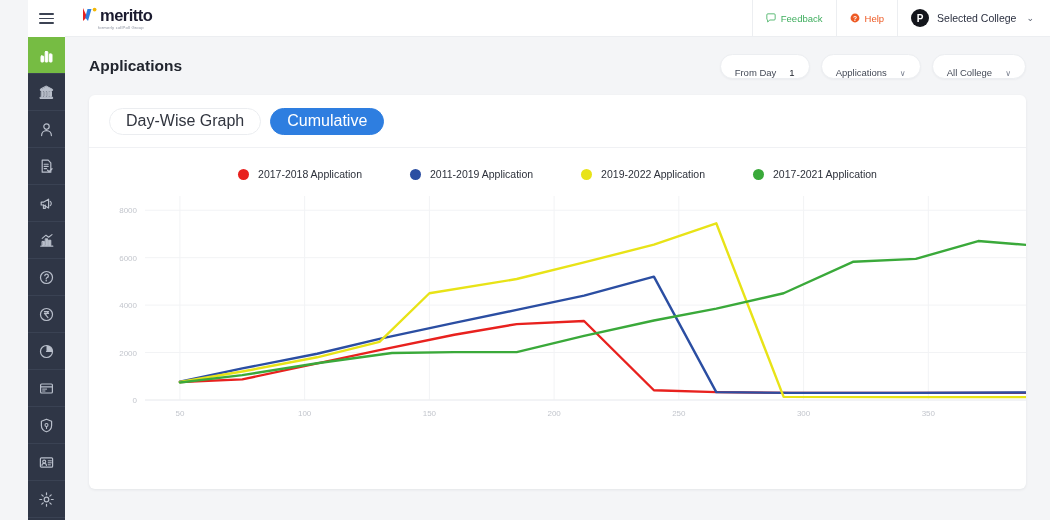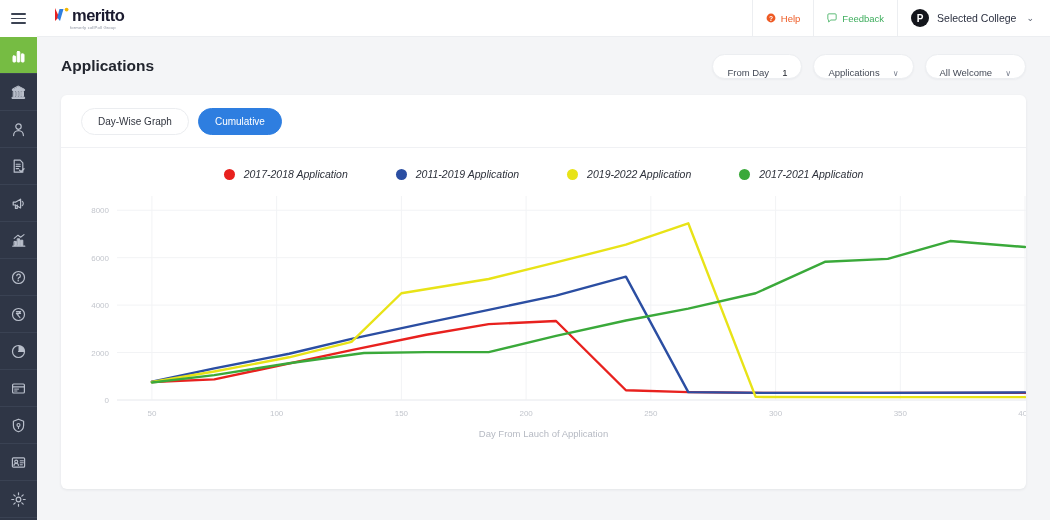--- a/index.html
+++ b/index.html
@@ -4,21 +4,21 @@
 <title>Applications Dashboard</title>
 <style>
   * { box-sizing: border-box; margin: 0; padding: 0; }
   html, body {
     width: 1050px; height: 520px;
     overflow: hidden;
     background: #f4f5f7;
     font-family: "Liberation Sans", sans-serif;
     -webkit-font-smoothing: antialiased;
   }
-  #app { position: relative; width: 1050px; height: 520px; display: flex; }
+  #app { position: relative; width: 1050px; height: 520px; display: flex; padding-left: 28px; }
 
   
   .sidebar {
     width: 37px; height: 520px;
     background: #2f3646;
     display: flex; flex-direction: column;
     align-items: center;
     flex: 0 0 37px;
     z-index: 5;
   }
@@ -104,33 +104,33 @@
     height: 394px; display: flex; flex-direction: column;
     overflow: hidden;
   }
   .card-head {
     height: 53px; display: flex; align-items: center;
     padding: 0 20px; gap: 9px; border-bottom: 1px solid #f0f1f4;
   }
   .tab {
     height: 27px; border-radius: 14px;
     display: flex; align-items: center; padding: 0 16px;
-    font-size: 10px; cursor: pointer; white-space: nowrap;
+    font-size: 16px; cursor: pointer; white-space: nowrap;
   }
   .tab.inactive { background: #ffffff; border: 1px solid #ebedf0; color: #31353f; }
   .tab.active { background: #2e7ee0; color: #ffffff; border: 1px solid #2e7ee0; }
 
   .card-body { flex: 1 1 auto; position: relative; }
 
   
   .legend {
     display: flex; justify-content: center; align-items: center;
     gap: 48px; padding-top: 20px;
   }
-  .lg-item { display: flex; align-items: center; gap: 9px; font-style: italic; }
+  .lg-item { display: flex; align-items: center; gap: 9px; }
   .lg-dot { width: 11px; height: 11px; border-radius: 50%; display: block; }
   .lg-label { font-size: 10.5px; color: #2d313b; white-space: nowrap; }
 
   
   .plot-wrap { position: relative; margin-top: 4px; }
   .plot-svg { display: block; }
   .axis-title {
     text-align: center; font-size: 9.5px; color: #b6bac3;
     margin-top: 4px;
   }
@@ -255,32 +255,32 @@
             <path d="M1 1 L1 14 L5 10 Z" fill="#e8211e"></path>
             <path d="M5.5 2 L9.5 2 L6 14 L3.2 10.5 Z" fill="#2e7ee0"></path>
             <circle cx="12.6" cy="2.6" r="1.9" fill="#f2b705"></circle>
           </svg>
           <span class="brand-name">meritto</span>
         </div>
         <span class="brand-sub">formerly collPoll Group</span>
       </div>
 
       <div class="topbar-right">
+        <div class="tb-cell tb-feedback">
+          <svg width="10" height="10" viewBox="0 0 12 12">
+            <path d="M1 2.2a1.2 1.2 0 0 1 1.2-1.2h7.6A1.2 1.2 0 0 1 11 2.2v5A1.2 1.2 0 0 1 9.8 8.4H4.6L2 10.8V8.4h-0a1.2 1.2 0 0 1-1-1.2z" fill="none" stroke="#3fae5e" stroke-width="1"></path>
+          </svg>
+          <span>Feedback</span>
+        </div>
         <div class="tb-cell tb-help">
           <svg width="10" height="10" viewBox="0 0 12 12">
             <circle cx="6" cy="6" r="5.3" fill="#ee5a24"></circle>
             <text x="6" y="9" font-size="8" fill="#fff" text-anchor="middle" font-family="Liberation Sans, sans-serif" font-weight="700">?</text>
           </svg>
           <span>Help</span>
-        </div>
-        <div class="tb-cell tb-feedback">
-          <svg width="10" height="10" viewBox="0 0 12 12">
-            <path d="M1 2.2a1.2 1.2 0 0 1 1.2-1.2h7.6A1.2 1.2 0 0 1 11 2.2v5A1.2 1.2 0 0 1 9.8 8.4H4.6L2 10.8V8.4h-0a1.2 1.2 0 0 1-1-1.2z" fill="none" stroke="#3fae5e" stroke-width="1"></path>
-          </svg>
-          <span>Feedback</span>
         </div>
         <div class="tb-cell tb-user">
           <span class="avatar">P</span>
           <span>Selected College</span>
           <span class="caret-dn">⌄</span>
         </div>
       </div>
     </header>
 
     <div class="page">
@@ -290,21 +290,21 @@
         <div class="filters" id="filters">
             <div class="pill">
               <span>From Day</span>
               <span class="val">1</span>
             </div>
             <div class="pill select">
               <span>Applications</span>
               <span class="chev">∨</span>
             </div>
             <div class="pill select">
-              <span>All Welcome</span>
+              <span>All College</span>
               <span class="chev">∨</span>
             </div>
           </div>
       </div>
 
       <section class="card">
         <div class="card-head" id="tabs">
             <div class="tab inactive">Day-Wise Graph</div>
             <div class="tab active">Cumulative</div>
           </div>
@@ -356,20 +356,19 @@
                 <line x1="839.3118279569893" y1="12" x2="839.3118279569893" y2="216" stroke="#f2f3f5" stroke-width="1"></line>
                 <text x="839.3118279569893" y="232" text-anchor="middle" font-size="8" fill="#c3c6cd" font-family="Liberation Sans, sans-serif">350</text>
                 <line x1="964.0430107526881" y1="12" x2="964.0430107526881" y2="216" stroke="#f2f3f5" stroke-width="1"></line>
                 <text x="964.0430107526881" y="232" text-anchor="middle" font-size="8" fill="#c3c6cd" font-family="Liberation Sans, sans-serif">400</text>
                 <line x1="56" y1="216" x2="984" y2="216" stroke="#eceef1" stroke-width="1"></line>
                 <polyline points="90.92,197.97 153.29,195.36 290.49,166.19 365.33,150.77 427.70,140.09 495.05,137.01 564.90,206.27 627.27,208.17 702.11,208.88 814.37,208.88 964.04,208.88" fill="none" stroke="#e8211e" stroke-width="2.4" stroke-linejoin="round" stroke-linecap="round"></polyline>
                 <polyline points="90.92,197.73 153.29,184.45 228.13,169.74 290.49,154.80 365.33,138.91 427.70,125.86 495.05,111.63 564.90,92.65 627.27,208.17 702.11,208.88 814.37,208.88 964.04,208.41" fill="none" stroke="#2b4ea2" stroke-width="2.4" stroke-linejoin="round" stroke-linecap="round"></polyline>
                 <polyline points="90.92,197.97 153.29,187.53 228.13,173.30 290.49,157.88 340.39,109.26 427.70,95.02 495.05,78.42 564.90,60.63 627.27,39.28 694.62,212.92 814.37,213.15 964.04,213.15" fill="none" stroke="#e8e317" stroke-width="2.4" stroke-linejoin="round" stroke-linecap="round"></polyline>
                 <polyline points="90.92,198.45 153.29,191.09 228.13,179.23 302.97,169.03 365.33,168.08 427.70,168.08 495.05,151.95 564.90,136.53 627.27,124.67 694.62,109.26 764.47,77.71 826.84,74.86 889.20,57.07 964.04,63.00" fill="none" stroke="#3aa93a" stroke-width="2.4" stroke-linejoin="round" stroke-linecap="round"></polyline>
               </svg>
-            <div class="axis-title">Day From Lauch of Application</div>
           </div>
         </div>
       </section>
 
     </div>
   </div>
 </div>
 
 </body></html>

